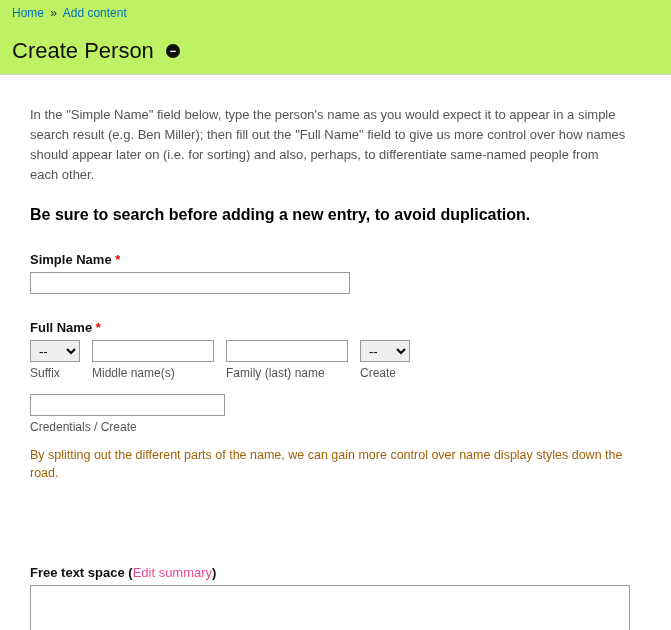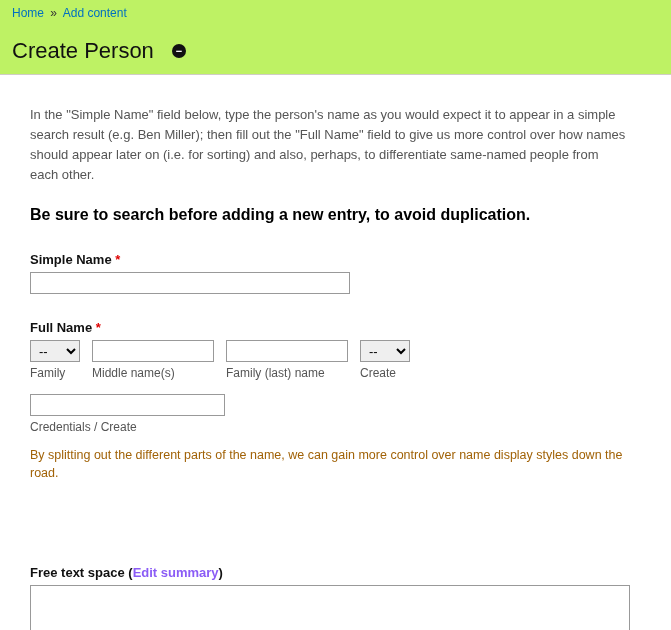--- a/index.html
+++ b/index.html
@@ -1,41 +1,41 @@
 <!DOCTYPE html>
 <html><head>
   <meta charset="utf-8">
   <style>
     * { box-sizing: border-box; margin: 0; padding: 0; }
     body { font-family: "Lucida Grande", "Lucida Sans Unicode", Verdana, sans-serif; font-size: 13px; color: #333; background: #fff; }
     .header-bar { background: #bef264; padding: 6px 12px 10px 12px; border-bottom: 1px solid #d0cdc5; }
     .breadcrumb { font-size: 12px; margin-bottom: 3px; }
     .breadcrumb a { color: #0070c0; text-decoration: none; }
     .breadcrumb .sep { color: #333; margin: 0 3px; }
-    .page-title-row { display: flex; align-items: center; gap: 18px; margin-top: 18px; }
+    .page-title-row { display: flex; align-items: center; gap: 12px; margin-top: 18px; }
     .page-title { font-size: 22px; font-weight: normal; color: #111; }
     .collapse-icon { display: inline-flex; width: 14px; height: 14px; background: #111; border-radius: 50%; align-items: center; justify-content: center; color: #fff; font-size: 11px; line-height: 1; font-weight: bold; }
     .content { padding: 30px 30px 0 30px; max-width: 660px; }
     .intro { font-size: 13px; color: #555; line-height: 1.55; margin-bottom: 20px; }
     .warning { font-size: 16px; font-weight: bold; color: #000000; margin-bottom: 28px; }
     .form-group { margin-bottom: 26px; }
     .form-label { font-weight: bold; font-size: 13px; color: #111; display: block; margin-bottom: 5px; }
     .required { color: #d00; }
     .text-input { width: 320px; padding: 3px 4px; border: 1px solid #999; font-size: 13px; height: 22px; }
     .name-row { display: flex; gap: 12px; margin-bottom: 5px; flex-wrap: wrap; }
     .name-col { display: flex; flex-direction: column; }
     .name-col select, .name-col input { padding: 2px 4px; border: 1px solid #999; font-size: 13px; height: 22px; }
     .sel-narrow { width: 50px; }
     .inp-med { width: 122px; }
     .sub-label { font-size: 12px; color: #555; margin-top: 4px; }
     .name-row2 { margin-top: 14px; }
     .credentials-input { width: 195px; padding: 3px 4px; border: 1px solid #999; font-size: 13px; height: 22px; }
     .help-text { font-size: 12.5px; color: #a16207; line-height: 1.5; margin-top: 12px; }
     .freetext-label { font-weight: bold; font-size: 13px; color: #111; margin-bottom: 5px; }
-    .freetext-label .edit-link { color: #8b5cf6; font-weight: bold; cursor: pointer; }
+    .freetext-label .edit-link { color: #ec4899; font-weight: normal; cursor: pointer; }
     .freetext-area { width: 100%; height: 120px; border: 1px solid #999; padding: 4px; font-size: 13px; font-family: inherit; resize: vertical; }
     .spacer-big { height: 56px; }
   </style>
 </head>
 <body>
 
 <div class="header-bar">
   <div class="breadcrumb">
     <a href="#">Home</a>
     <span class="sep">»</span>
@@ -65,21 +65,21 @@
     <label class="form-label">
       <span>Full Name</span>
       <span class="required">*</span>
     </label>
 
     <div class="name-row">
       <div class="name-col">
         <select class="sel-narrow">
           <option>--</option>
         </select>
-        <span class="sub-label">Family</span>
+        <span class="sub-label">Suffix</span>
       </div>
       <div class="name-col">
         <input type="text" class="inp-med" value="" style="">
         <span class="sub-label">Middle name(s)</span>
       </div>
       <div class="name-col">
         <input type="text" class="inp-med" value="" style="">
         <span class="sub-label">Family (last) name</span>
       </div>
       <div class="name-col">

